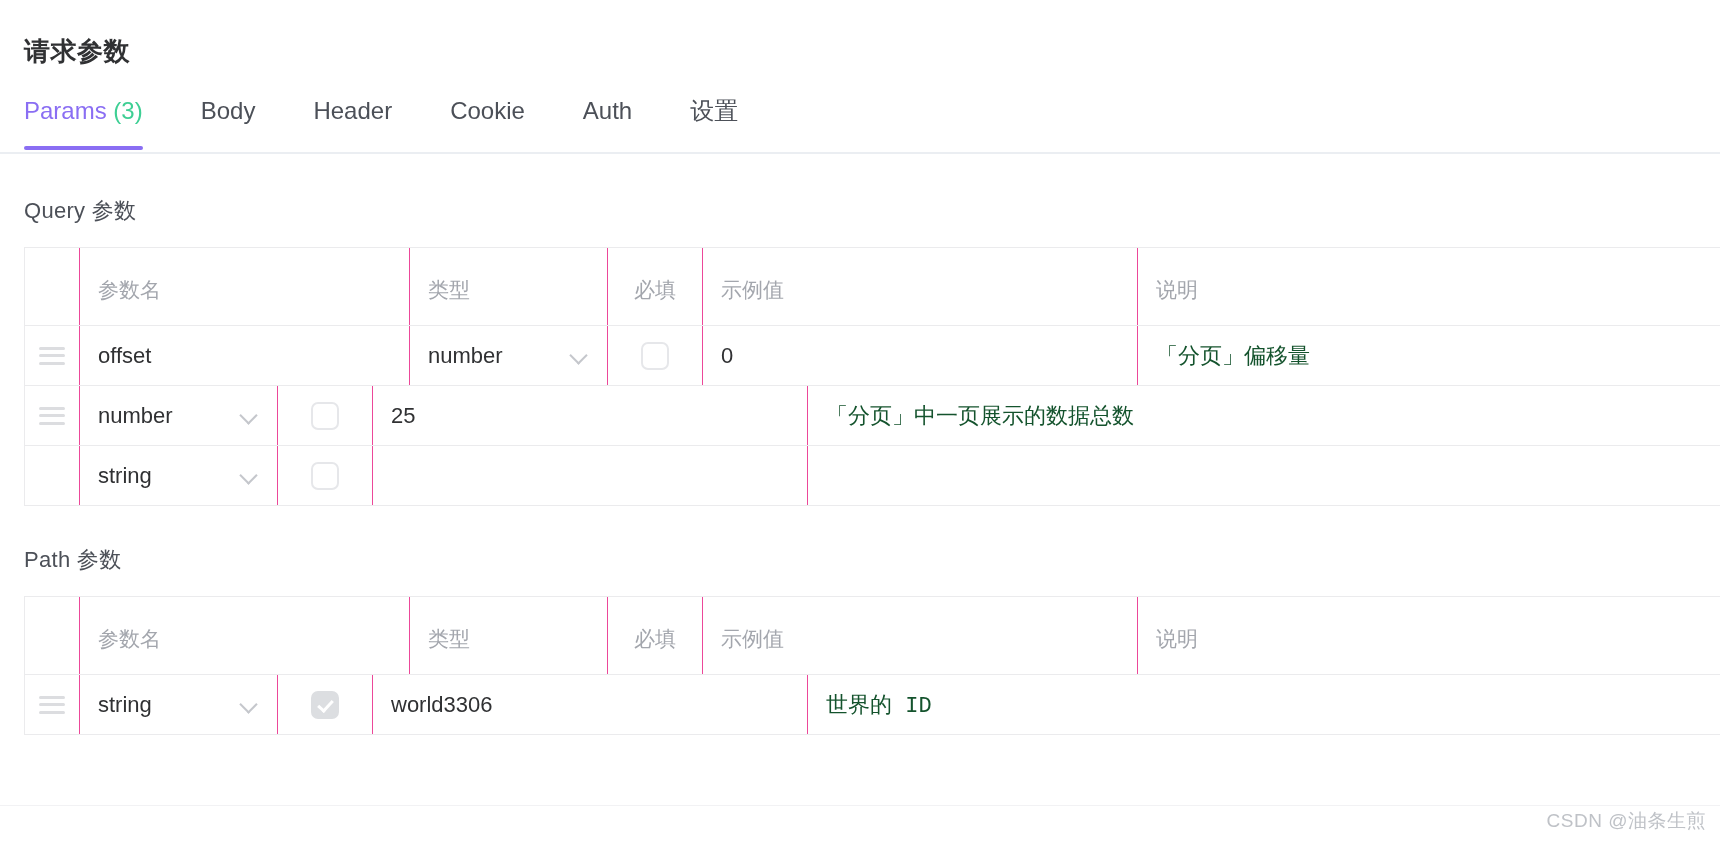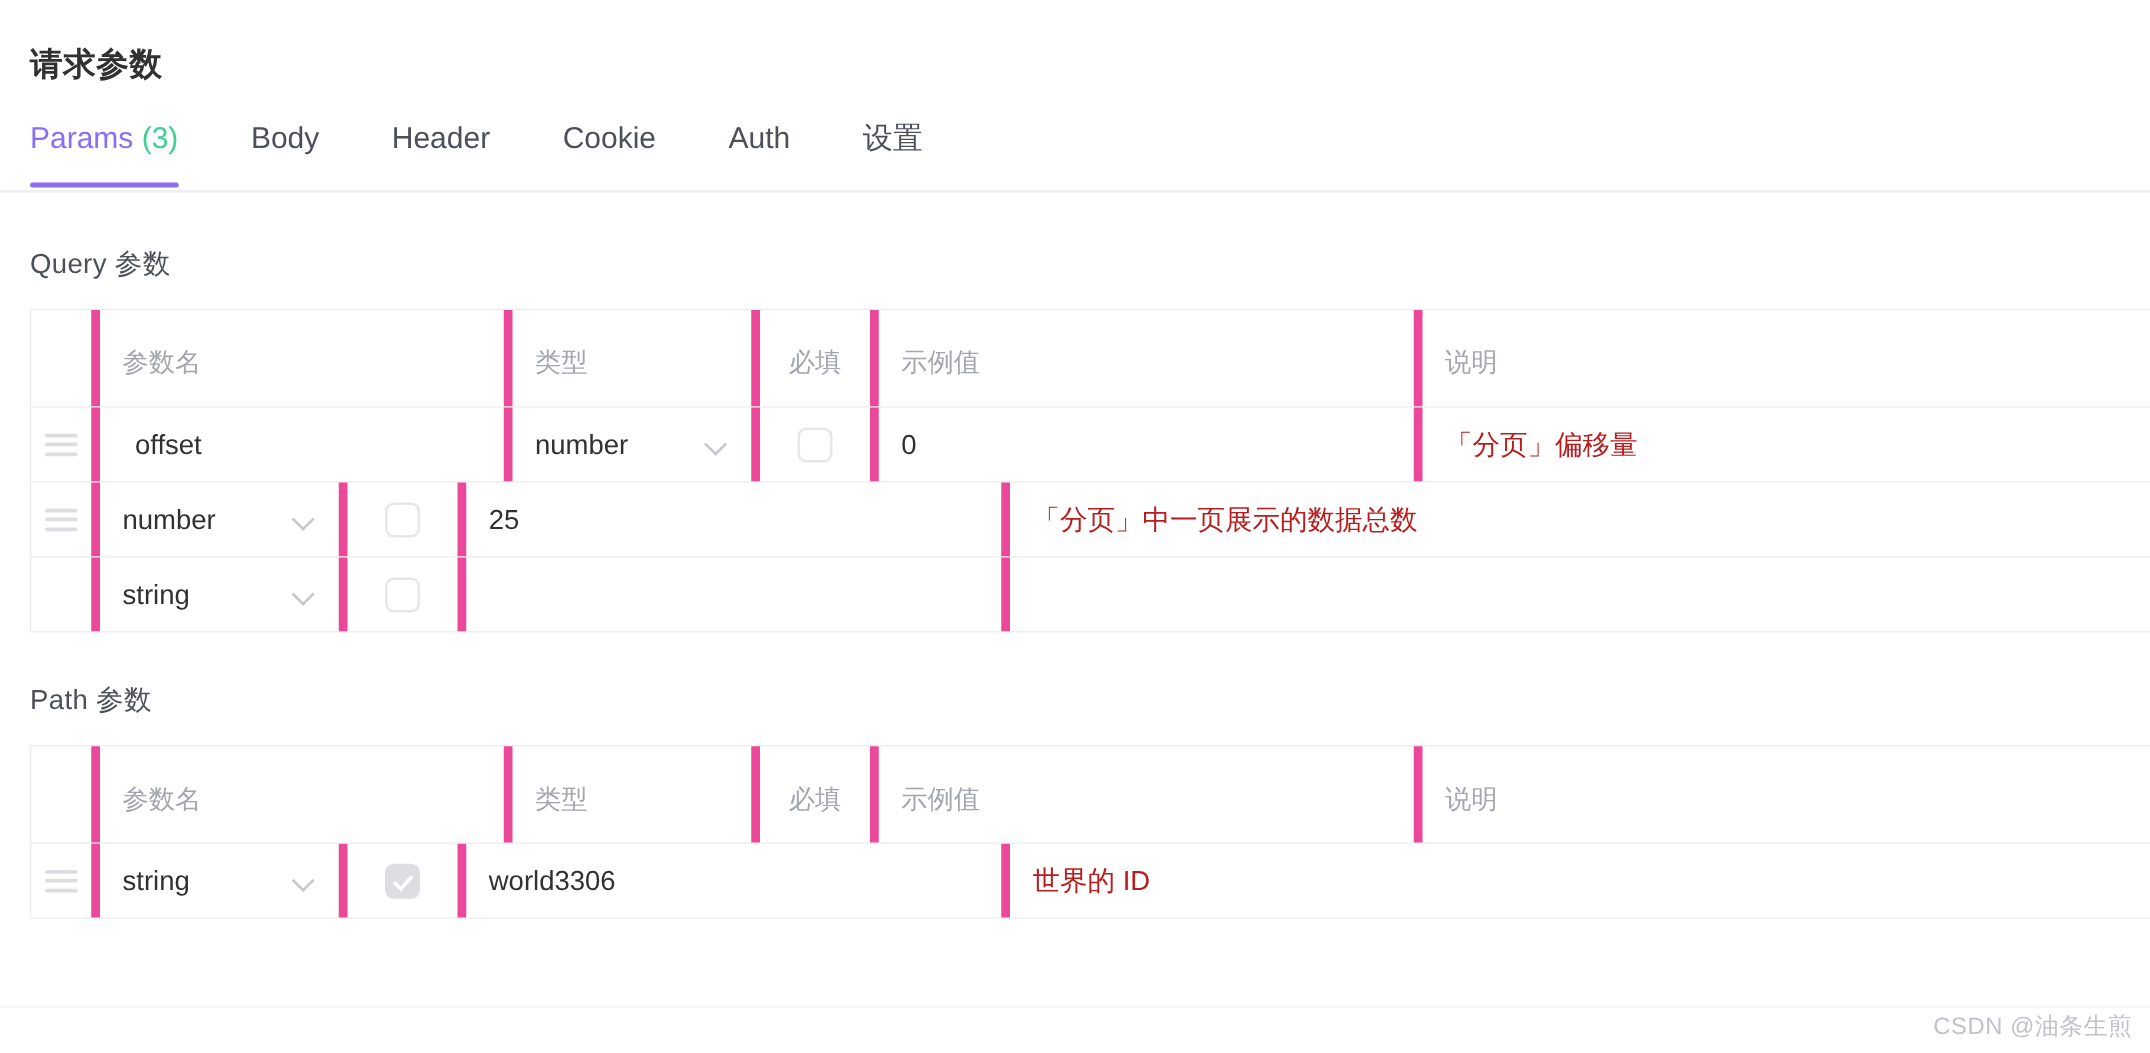--- a/index.html
+++ b/index.html
@@ -116,21 +116,21 @@
     align-items: stretch;
     border-bottom: 1px solid #ebebed;
     box-sizing: border-box;
   }
   .row.head { height: 78px; }
   .row.data { height: 60px; }
 
   .cell {
     display: flex;
     align-items: center;
-    border-right: 7px solid #ec4899;
+    border-right: 1px solid #ec4899;
     box-sizing: border-box;
     padding: 0 18px;
     overflow: hidden;
     white-space: nowrap;
   }
   .c-drag  { width: 55px;  padding: 0; justify-content: center; }
   .c-name  { width: 330px; }
   .c-type  { width: 198px; justify-content: space-between; padding-right: 16px; }
   .c-req   { width: 95px;  justify-content: center; padding: 0; }
   .c-ex    { width: 435px; }
@@ -142,25 +142,25 @@
     align-items: flex-start;
     padding-top: 28px;
   }
   .head .c-type { justify-content: flex-start; text-align: center; }
 
   .data .cell {
     font-size: 21px;
     color: #41464f;
   }
 
-  .val-name     { color: #303133; font-size: 22px; margin-left: 10px; }
+  .val-name     { color: #303133; font-size: 22px; }
   .val-name.ph  { color: #c0c2c8; }
   .val-type     { color: #303133; font-size: 22px; }
   .val-ex       { color: #303133; font-size: 22px; }
-  .val-desc     { color: #b91c1c; font-size: 22px; }
+  .val-desc     { color: #14532d; font-size: 22px; font-family: Liberation Mono, monospace; }
 
   
   .drag-icon {
     width: 26px;
     height: 18px;
     display: flex;
     flex-direction: column;
     justify-content: space-between;
     cursor: grab;
   }

